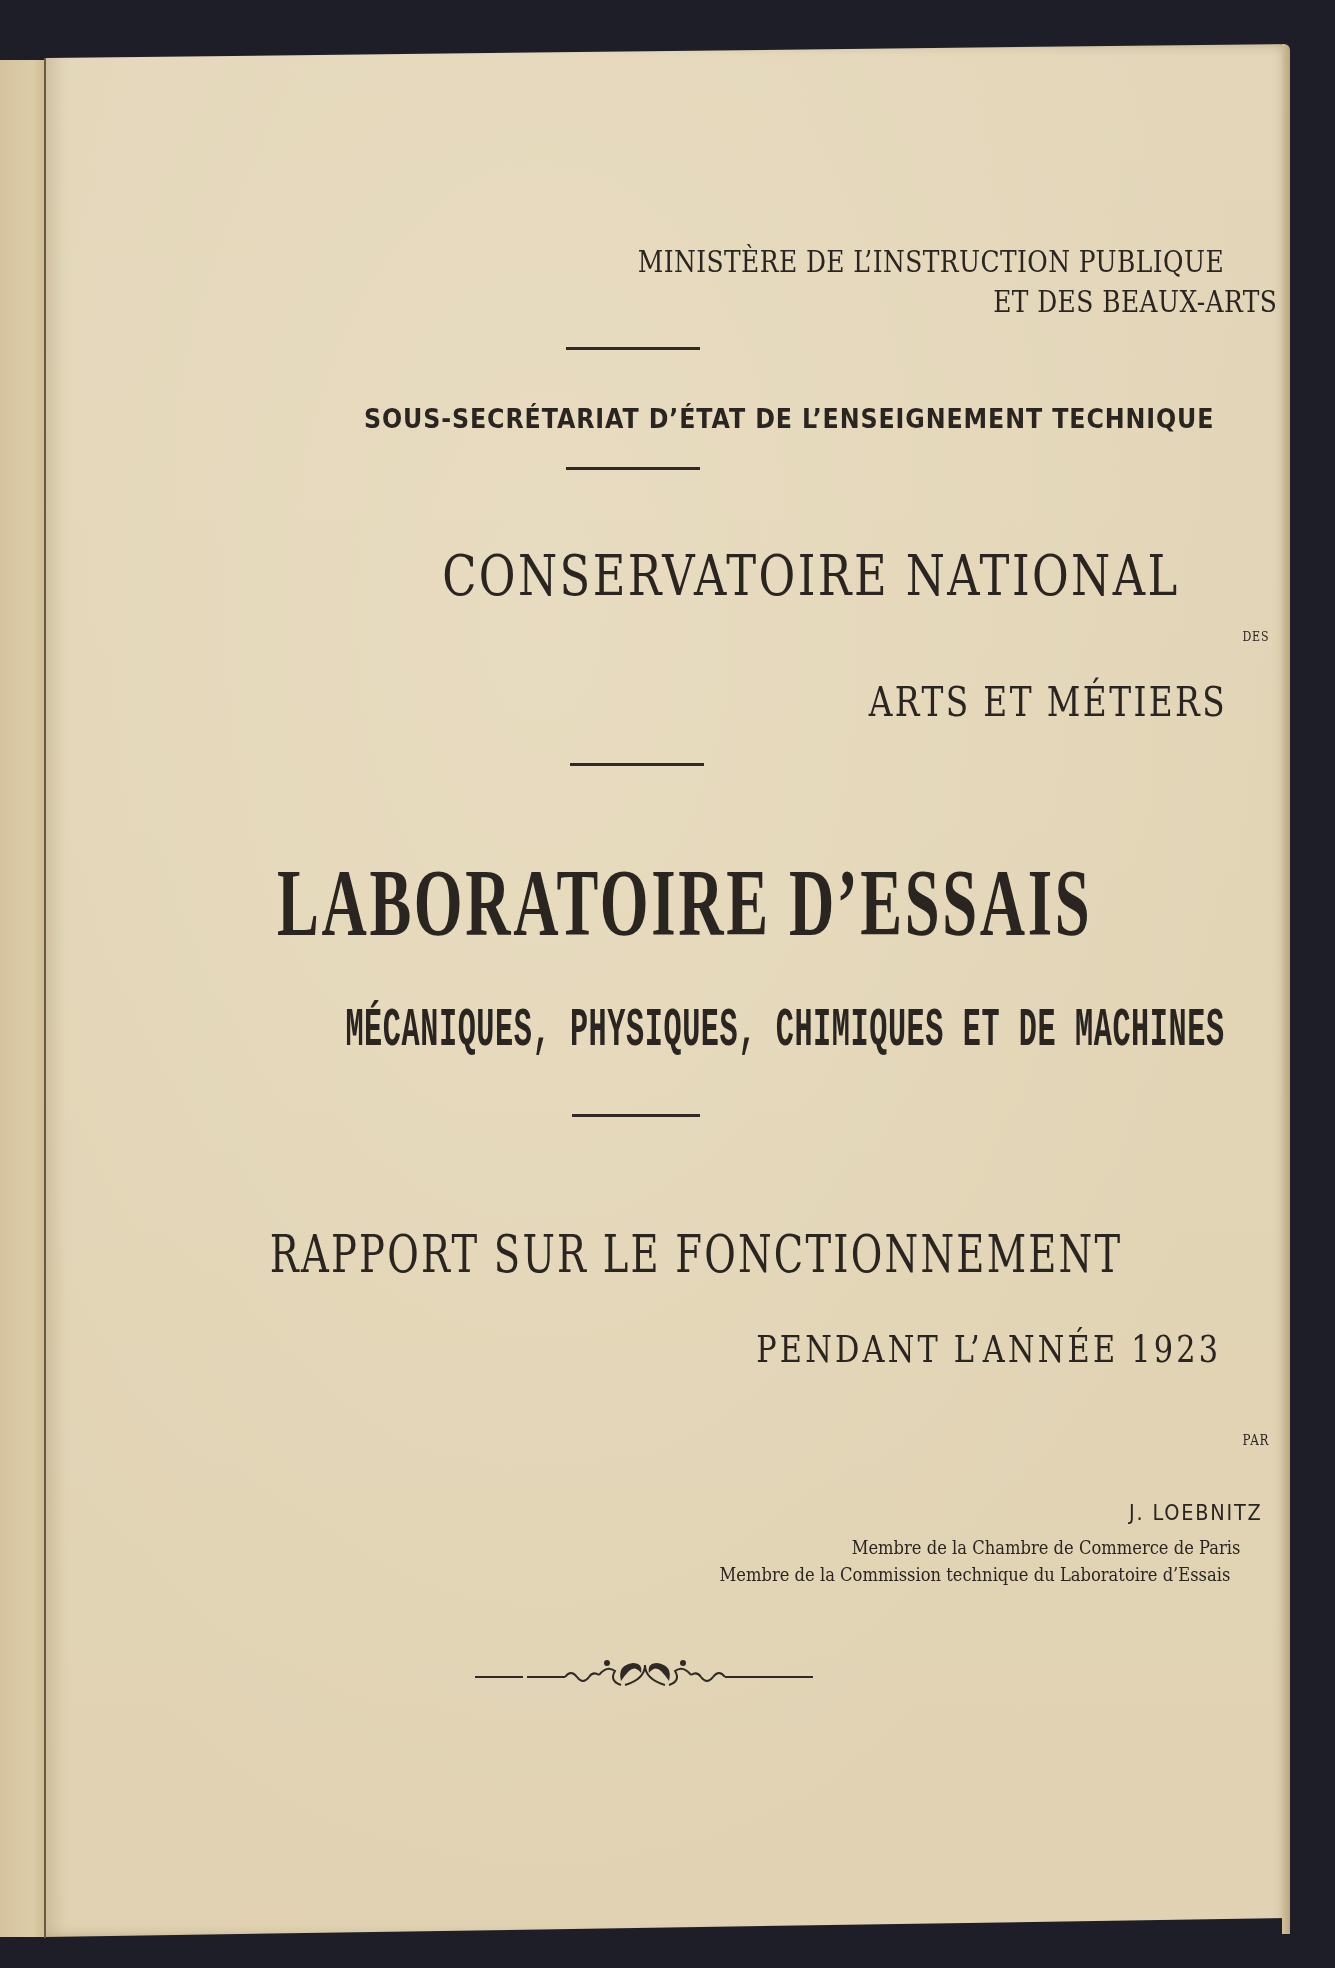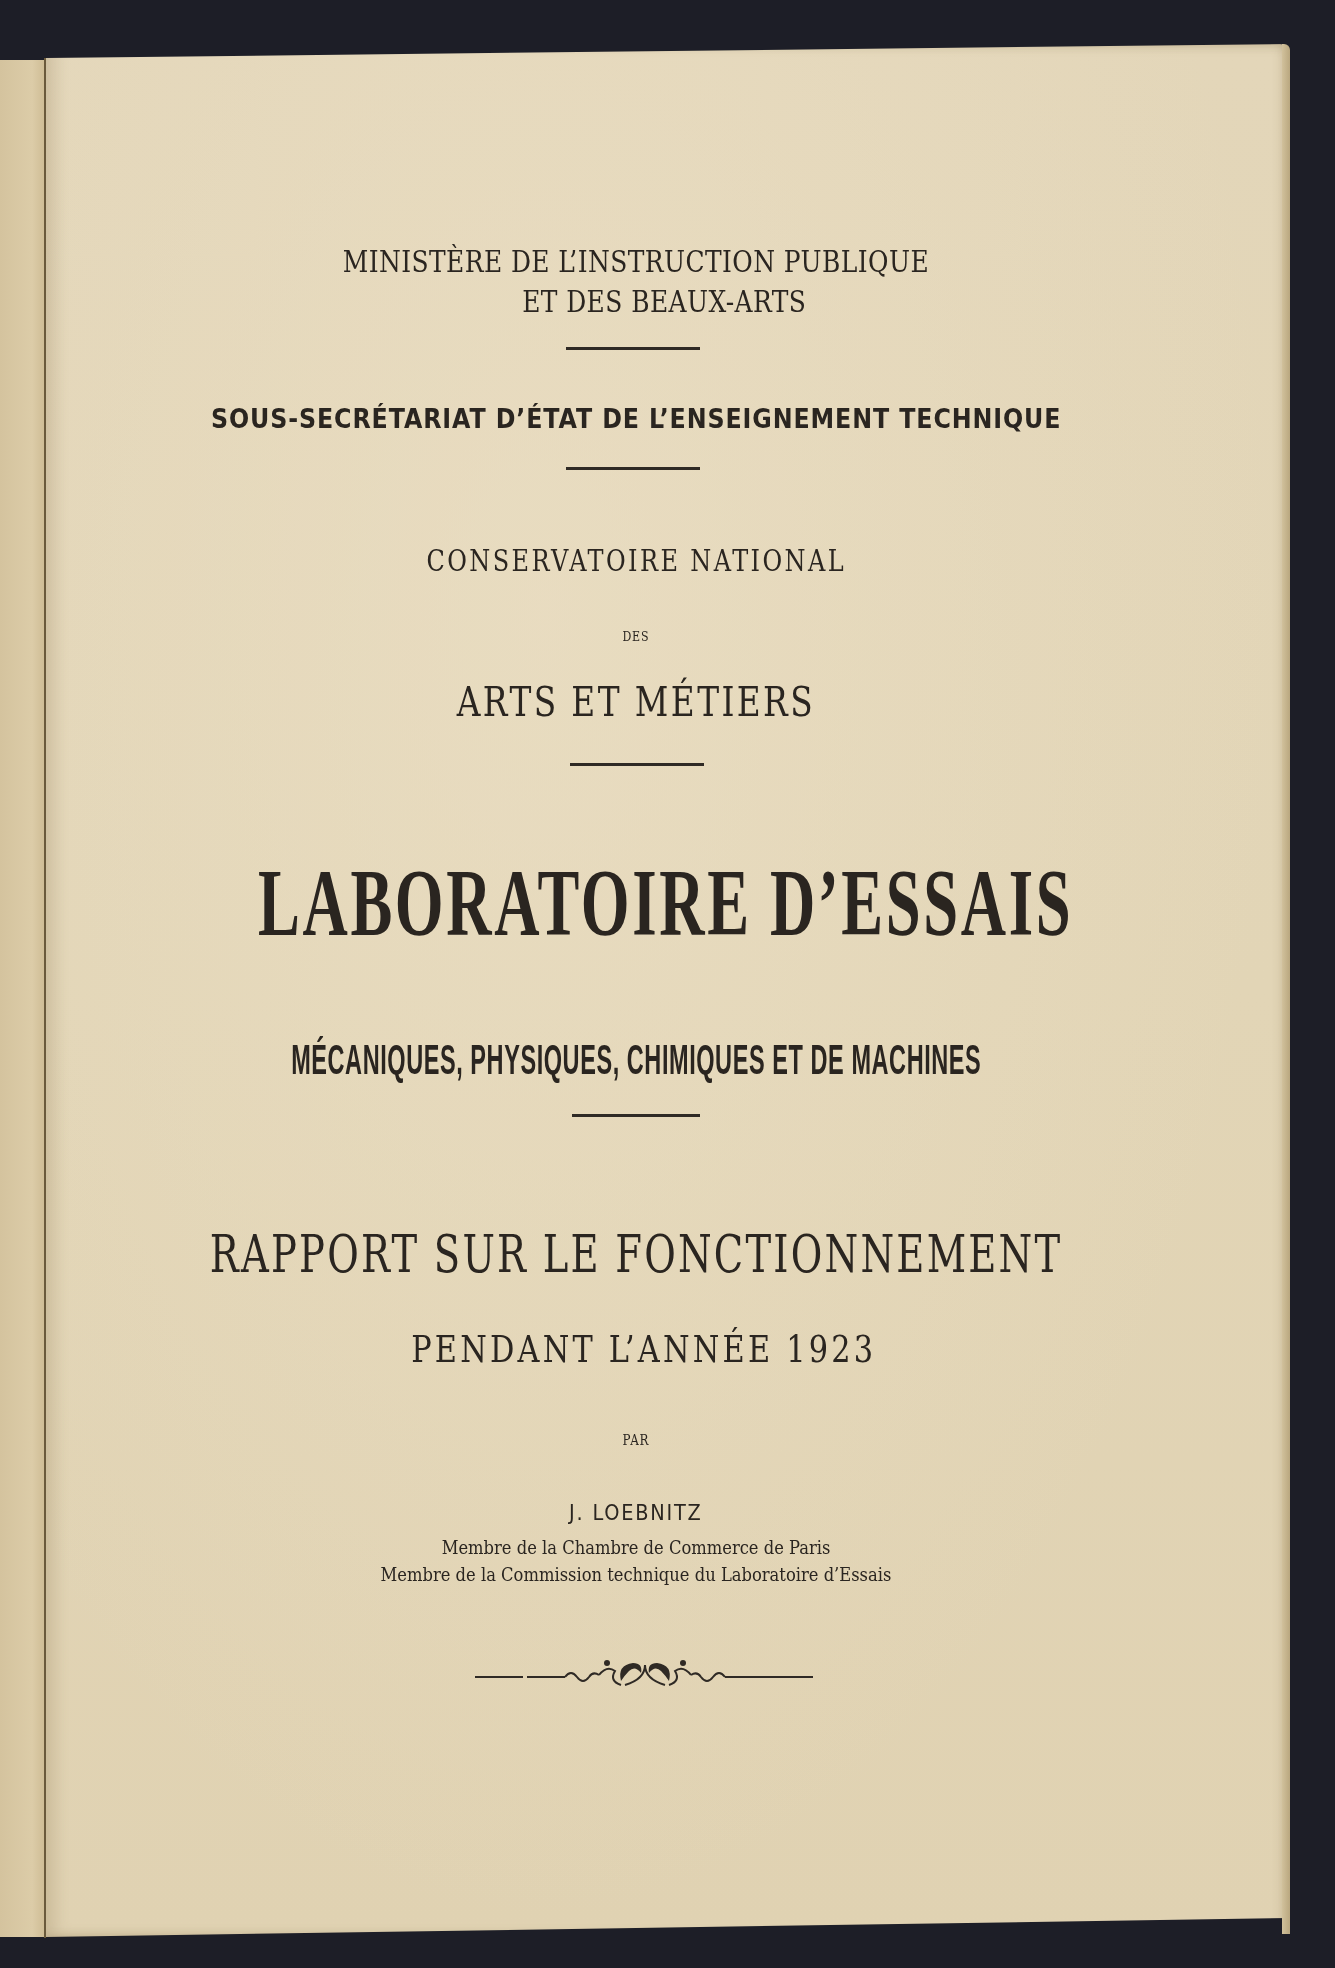--- a/index.html
+++ b/index.html
@@ -25,41 +25,41 @@
     clip-path:polygon(0 14px, 100% 0, 100% 99%, 0 100%);
     box-shadow: inset -6px 0 10px rgba(120,100,60,0.25), inset 10px 0 14px rgba(120,100,60,0.18);
   }
   .page-edge-right {
     position:absolute; left:1282px; top:44px; width:8px; height:1890px;
     background:linear-gradient(90deg,#d1c19c,#b9a77f);
     border-top-right-radius:6px;
   }
   .ink { color:#2a2520; }
   .line {
-    position:absolute; left:0; width:1272px; text-align:center; white-space:nowrap;
+    position:absolute; left:0; width:1272px; text-align:right; white-space:nowrap;
   }
   .cond { display:inline-block; transform-origin:center; }
   .rule {
     position:absolute; height:3px; background:#2f2a25;
   }
   .l1 { top:245px; font-size:29px; letter-spacing:0.5px; }
   .l1 .cond { transform:scaleX(0.86); }
   .l2 { top:285px; font-size:29px; letter-spacing:0.5px;padding-left:28px; }
   .l2 .cond { transform:scaleX(0.86); }
   .l3 { top:403px; font-family:"DejaVu Sans", sans-serif; font-size:27px; letter-spacing:1px;font-weight:bold; }
   .l3 .cond { transform:scaleX(0.88); }
-  .l4 { top:543px; font-size:30px; letter-spacing:3px; }
+  .l4 { top:543px; font-size:56px; letter-spacing:3px; }
   .l4 .cond { transform:scaleX(0.80); }
   .l5 { top:629px; font-size:13px; letter-spacing:1px; }
   .l5 .cond { transform:scaleX(0.85); }
   .l6 { top:678px; font-size:41px; letter-spacing:3px; }
   .l6 .cond { transform:scaleX(0.80); }
   .l7 { top:848px; font-family:"Liberation Serif", serif; font-weight:bold; font-size:95px; letter-spacing:4px;margin-left:30px; }
   .l7 .cond { transform:scaleX(0.66); }
-  .l8 { top:1036px; font-family:Liberation Sans, sans-serif; font-weight:bold; font-size:42px; letter-spacing:1px; }
+  .l8 { top:1000px; font-family:Liberation Mono, monospace; font-weight:bold; font-size:54px; letter-spacing:1px; }
   .l8 .cond { transform:scaleX(0.56); }
   .l9 { top:1224px; font-size:52px; letter-spacing:3px; }
   .l9 .cond { transform:scaleX(0.74); }
   .l10 { top:1327px; font-size:38px; letter-spacing:4px;padding-left:8px; }
   .l10 .cond { transform:scaleX(0.80); }
   .l11 { top:1432px; font-size:14px; letter-spacing:1px; }
   .l11 .cond { transform:scaleX(0.85); }
   .l12 { top:1500px; font-family:"DejaVu Sans", sans-serif; font-weight:normal; font-size:22px; letter-spacing:2px; }
   .l12 .cond { transform:scaleX(0.88); }
   .l13 { top:1536px; font-size:19px; }

